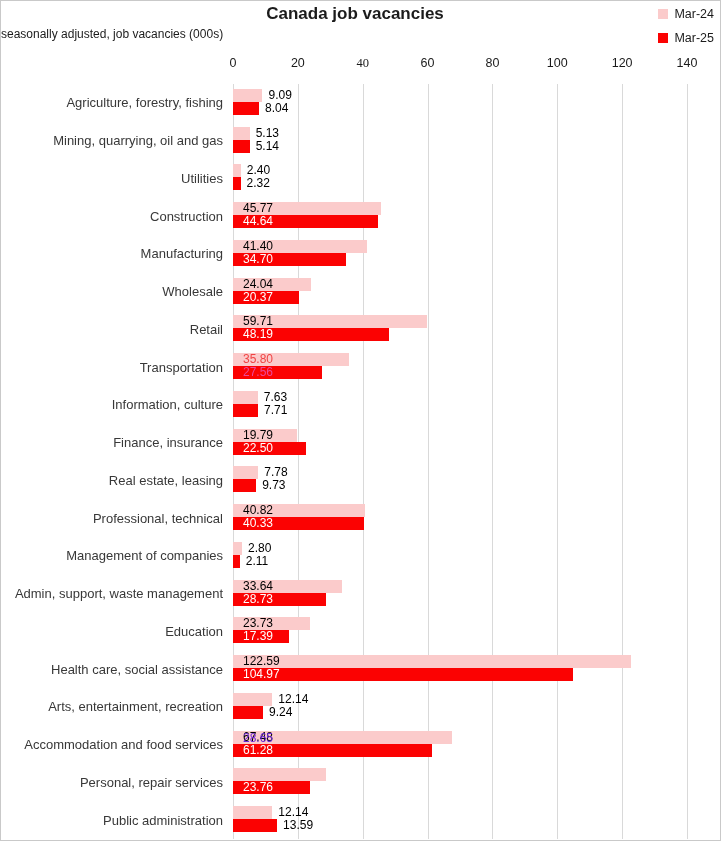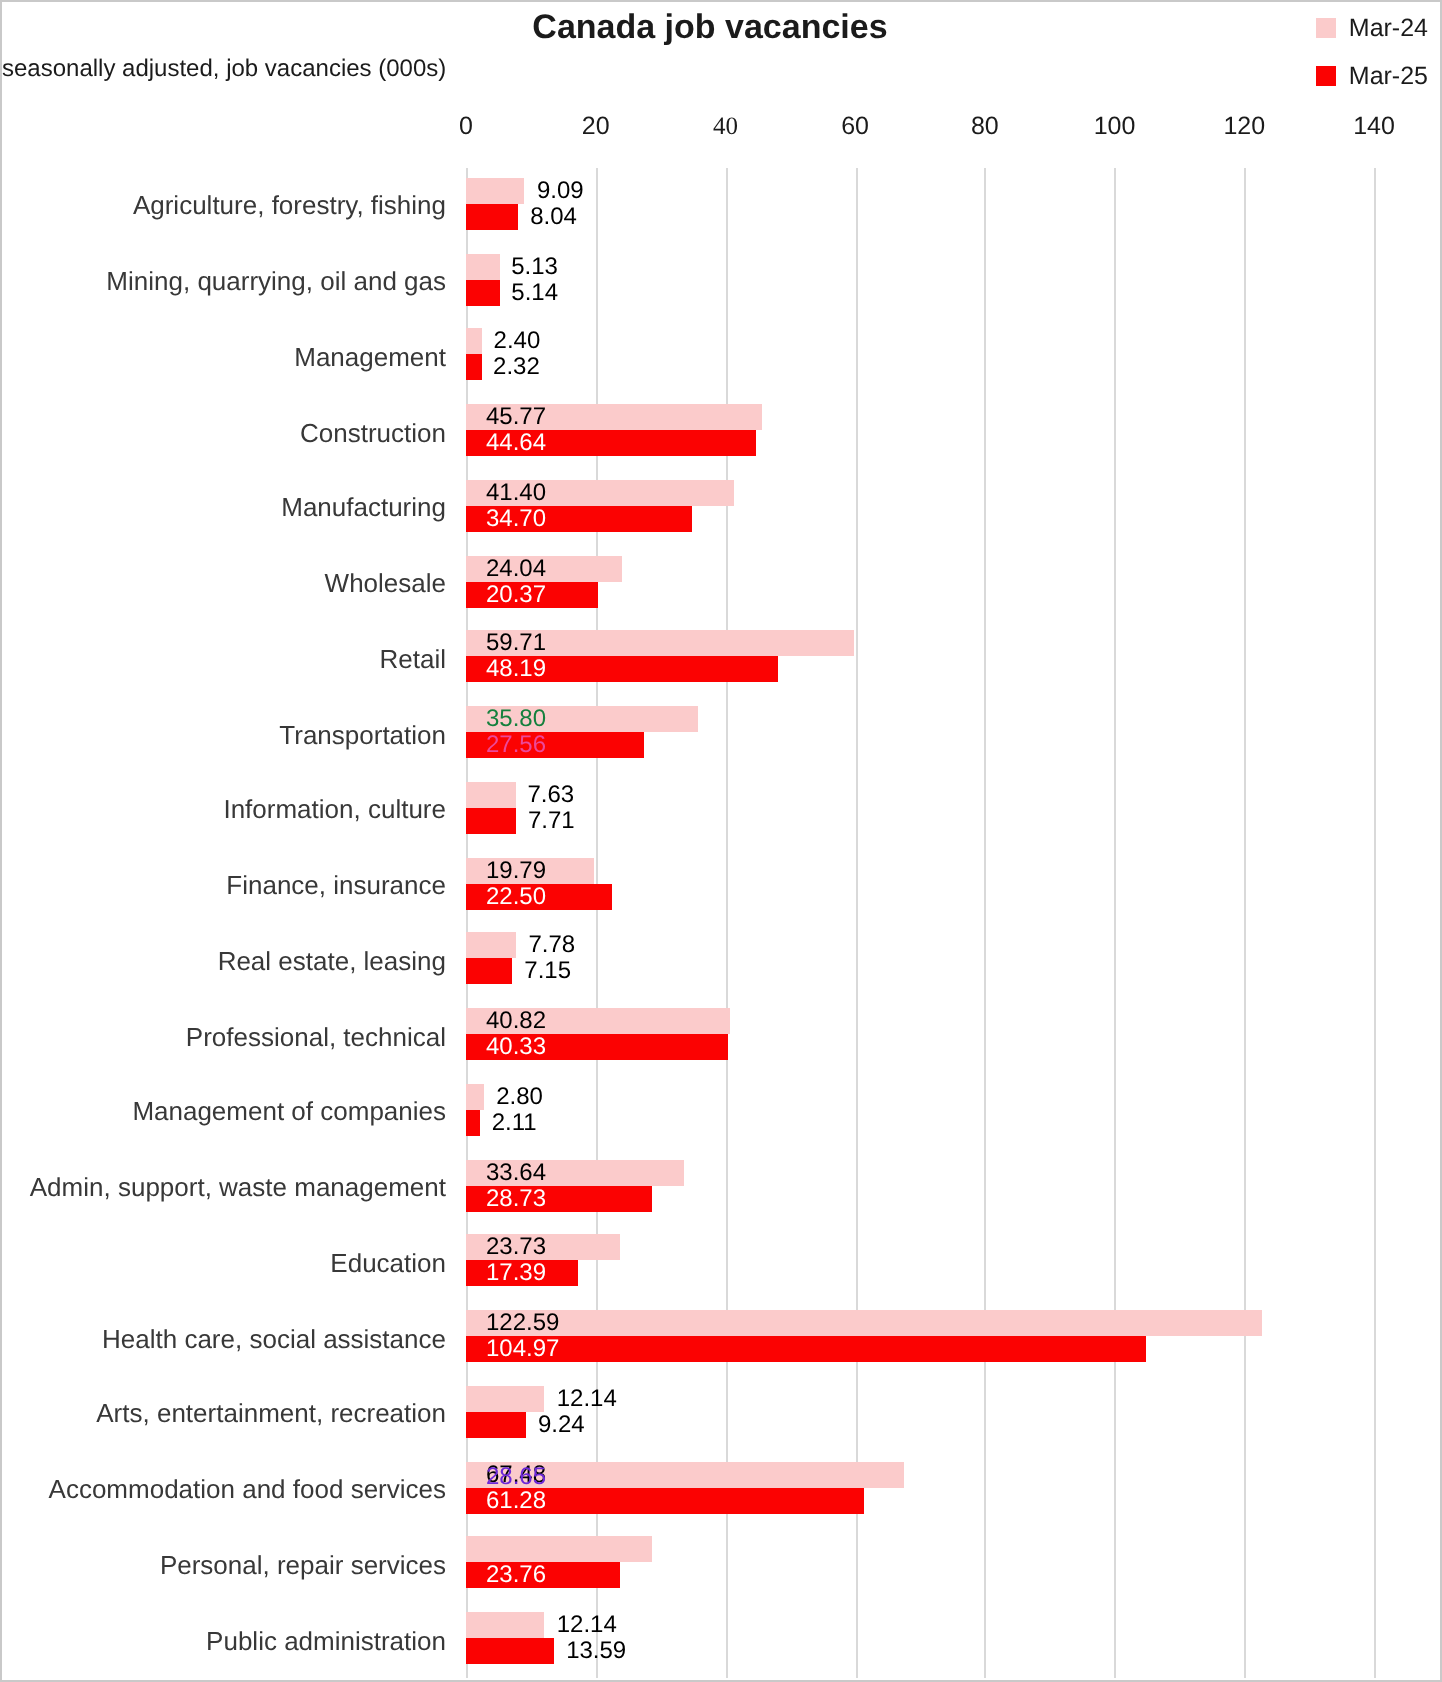--- a/index.html
+++ b/index.html
@@ -90,21 +90,21 @@
       <div class="cat" style="top: 83px; height: 37.75px;">Agriculture, forestry, fishing</div>
       <div class="bar" style="top: 87.9px; left: 232px; width: 29.4776px; background: rgb(251, 203, 203);"></div>
       <div class="vlabel" style="top: 87.9px; left: 267.478px; color: rgb(0, 0, 0);">9.09</div>
       <div class="bar" style="top: 100.9px; left: 232px; width: 26.0726px; background: rgb(251, 2, 2);"></div>
       <div class="vlabel" style="top: 100.9px; left: 264.073px; color: rgb(0, 0, 0);">8.04</div>
       <div class="cat" style="top: 120.75px; height: 37.75px;">Mining, quarrying, oil and gas</div>
       <div class="bar" style="top: 125.65px; left: 232px; width: 16.6359px; background: rgb(251, 203, 203);"></div>
       <div class="vlabel" style="top: 125.65px; left: 254.636px; color: rgb(0, 0, 0);">5.13</div>
       <div class="bar" style="top: 138.65px; left: 232px; width: 16.6683px; background: rgb(251, 2, 2);"></div>
       <div class="vlabel" style="top: 138.65px; left: 254.668px; color: rgb(0, 0, 0);">5.14</div>
-      <div class="cat" style="top: 158.5px; height: 37.75px;">Management</div>
+      <div class="cat" style="top: 158.5px; height: 37.75px;">Utilities</div>
       <div class="bar" style="top: 163.4px; left: 232px; width: 7.78286px; background: rgb(251, 203, 203);"></div>
       <div class="vlabel" style="top: 163.4px; left: 245.783px; color: rgb(0, 0, 0);">2.40</div>
       <div class="bar" style="top: 176.4px; left: 232px; width: 7.52343px; background: rgb(251, 2, 2);"></div>
       <div class="vlabel" style="top: 176.4px; left: 245.523px; color: rgb(0, 0, 0);">2.32</div>
       <div class="cat" style="top: 196.25px; height: 37.75px;">Construction</div>
       <div class="bar" style="top: 201.15px; left: 232px; width: 148.426px; background: rgb(251, 203, 203);"></div>
       <div class="vlabel" style="top: 201.15px; left: 242px; color: rgb(0, 0, 0);">45.77</div>
       <div class="bar" style="top: 214.15px; left: 232px; width: 144.761px; background: rgb(251, 2, 2);"></div>
       <div class="vlabel" style="top: 214.15px; left: 242px; color: rgb(255, 255, 255);">44.64</div>
       <div class="cat" style="top: 234px; height: 37.75px;">Manufacturing</div>
@@ -117,38 +117,38 @@
       <div class="vlabel" style="top: 276.65px; left: 242px; color: rgb(0, 0, 0);">24.04</div>
       <div class="bar" style="top: 289.65px; left: 232px; width: 66.057px; background: rgb(251, 2, 2);"></div>
       <div class="vlabel" style="top: 289.65px; left: 242px; color: rgb(255, 255, 255);">20.37</div>
       <div class="cat" style="top: 309.5px; height: 37.75px;">Retail</div>
       <div class="bar" style="top: 314.4px; left: 232px; width: 193.631px; background: rgb(251, 203, 203);"></div>
       <div class="vlabel" style="top: 314.4px; left: 242px; color: rgb(0, 0, 0);">59.71</div>
       <div class="bar" style="top: 327.4px; left: 232px; width: 156.273px; background: rgb(251, 2, 2);"></div>
       <div class="vlabel" style="top: 327.4px; left: 242px; color: rgb(255, 255, 255);">48.19</div>
       <div class="cat" style="top: 347.25px; height: 37.75px;">Transportation</div>
       <div class="bar" style="top: 352.15px; left: 232px; width: 116.094px; background: rgb(251, 203, 203);"></div>
-      <div class="vlabel" style="top: 352.15px; left: 242px; color: #15803d;">35.80</div>
+      <div class="vlabel" style="top: 352.15px; left: 242px; color: #ef4444;">35.80</div>
       <div class="bar" style="top: 365.15px; left: 232px; width: 89.3731px; background: rgb(251, 2, 2);"></div>
       <div class="vlabel" style="top: 365.15px; left: 242px; color: #ec4899;">27.56</div>
       <div class="cat" style="top: 385px; height: 37.75px;">Information, culture</div>
       <div class="bar" style="top: 389.9px; left: 232px; width: 24.743px; background: rgb(251, 203, 203);"></div>
       <div class="vlabel" style="top: 389.9px; left: 262.743px; color: rgb(0, 0, 0);">7.63</div>
       <div class="bar" style="top: 402.9px; left: 232px; width: 25.0024px; background: rgb(251, 2, 2);"></div>
       <div class="vlabel" style="top: 402.9px; left: 263.002px; color: rgb(0, 0, 0);">7.71</div>
       <div class="cat" style="top: 422.75px; height: 37.75px;">Finance, insurance</div>
       <div class="bar" style="top: 427.65px; left: 232px; width: 64.1761px; background: rgb(251, 203, 203);"></div>
       <div class="vlabel" style="top: 427.65px; left: 242px; color: rgb(0, 0, 0);">19.79</div>
       <div class="bar" style="top: 440.65px; left: 232px; width: 72.9643px; background: rgb(251, 2, 2);"></div>
       <div class="vlabel" style="top: 440.65px; left: 242px; color: rgb(255, 255, 255);">22.50</div>
       <div class="cat" style="top: 460.5px; height: 37.75px;">Real estate, leasing</div>
       <div class="bar" style="top: 465.4px; left: 232px; width: 25.2294px; background: rgb(251, 203, 203);"></div>
       <div class="vlabel" style="top: 465.4px; left: 263.229px; color: rgb(0, 0, 0);">7.78</div>
       <div class="bar" style="top: 478.4px; left: 232px; width: 23.1864px; background: rgb(251, 2, 2);"></div>
-      <div class="vlabel" style="top: 478.4px; left: 261.186px; color: rgb(0, 0, 0);">7.15</div>
+      <div class="vlabel" style="top: 478.4px; left: 261.186px; color: rgb(0, 0, 0);">9.73</div>
       <div class="cat" style="top: 498.25px; height: 37.75px;">Professional, technical</div>
       <div class="bar" style="top: 503.15px; left: 232px; width: 132.373px; background: rgb(251, 203, 203);"></div>
       <div class="vlabel" style="top: 503.15px; left: 242px; color: rgb(0, 0, 0);">40.82</div>
       <div class="bar" style="top: 516.15px; left: 232px; width: 130.784px; background: rgb(251, 2, 2);"></div>
       <div class="vlabel" style="top: 516.15px; left: 242px; color: rgb(255, 255, 255);">40.33</div>
       <div class="cat" style="top: 536px; height: 37.75px;">Management of companies</div>
       <div class="bar" style="top: 540.9px; left: 232px; width: 9.08px; background: rgb(251, 203, 203);"></div>
       <div class="vlabel" style="top: 540.9px; left: 247.08px; color: rgb(0, 0, 0);">2.80</div>
       <div class="bar" style="top: 553.9px; left: 232px; width: 6.84243px; background: rgb(251, 2, 2);"></div>
       <div class="vlabel" style="top: 553.9px; left: 244.842px; color: rgb(0, 0, 0);">2.11</div>

